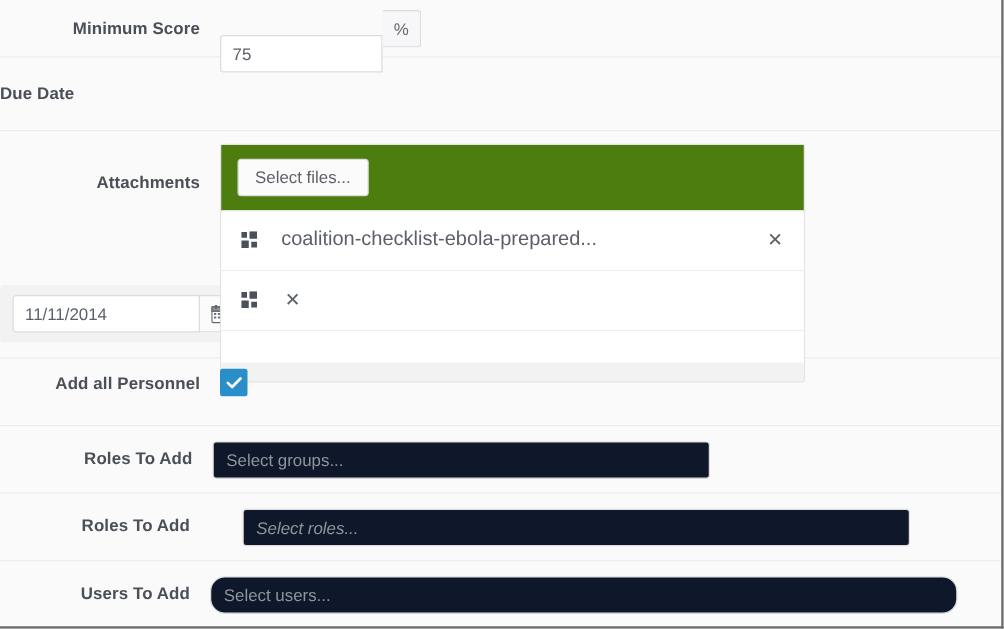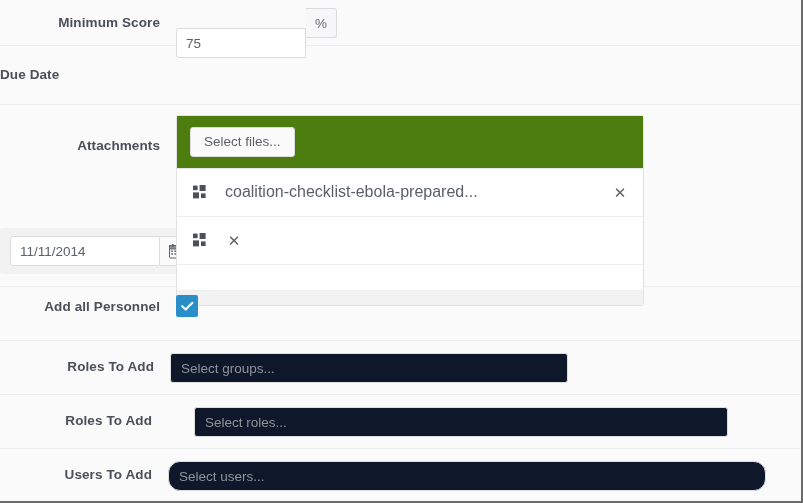--- a/index.html
+++ b/index.html
@@ -287,21 +287,21 @@
   <div class="form-row" style="height:54px;padding-top:12px;">
     <div class="row-label" style="flex-basis:170px;padding-top:6px;">Roles To Add</div>
     <div class="row-control">
       <div class="select-box" style="width:398px;">Select groups...</div>
     </div>
   </div>
 
   <div class="form-row" style="height:54px;padding-top:12px;gap:26px;">
     <div class="row-label" style="flex-basis:168px;padding-top:6px;">Roles To Add</div>
     <div class="row-control">
-      <div class="select-box" style="width:534px;">Select roles...</div>
+      <div class="select-box" style="width:534px;font-style:italic;">Select roles...</div>
     </div>
   </div>
 
   <div class="form-row no-rule" style="height:54px;padding-top:12px;">
     <div class="row-label" style="flex-basis:168px;padding-top:6px;">Users To Add</div>
     <div class="row-control">
       <div class="select-box" style="width:598px;border-radius:12px;">Select users...</div>
     </div>
   </div>
 

